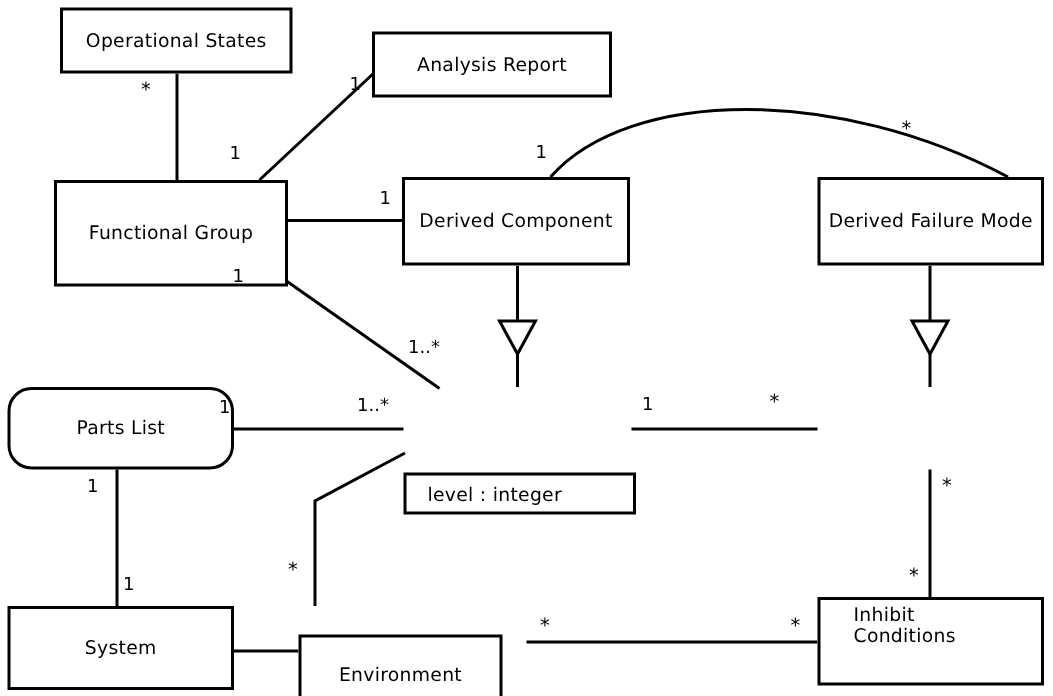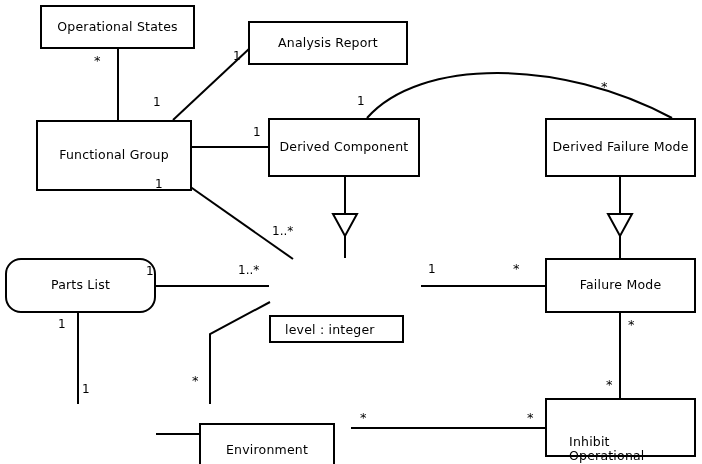--- a/index.html
+++ b/index.html
@@ -137,38 +137,38 @@
   </div>
 
   <div class="uml-class" style="left:545px; top:118px; width:151px; height:59px;">
     <div class="uml-name-compartment">Derived Failure Mode</div>
   </div>
 
   <div class="uml-class" style="left:5px; top:258px; width:151px; height:55px;border-radius:16px;">
     <div class="uml-name-compartment">Parts List</div>
   </div>
 
-  <div class="uml-attr-compartment" style="left:269px; top:315px; width:135px; height:28px;">
+  <div class="uml-attr-compartment" style="left:269px; top:315px; width:155px; height:28px;">
     <span>level : integer</span>
   </div>
 
-  <div class="uml-class" style="left:545px; top:258px; width:151px; height:55px;">
-    <div class="uml-name-compartment">Failure Mode</div>
-  </div>
-
+
+  <div class="uml-class" style="left:5px; top:404px; width:151px; height:56px;">
+    <div class="uml-name-compartment">System</div>
+  </div>
 
   <div class="uml-class" style="left:199px; top:404px; width:136px; height:55px;margin-top:19px;">
     <div class="uml-name-compartment">Environment</div>
   </div>
 
   <div class="uml-class" style="left:545px; top:398px; width:151px; height:59px;">
     <div class="uml-name-compartment align-top-left">
-      <span style="display:block;margin-top:32px;">
+      <span style="display:block;">
         <span>Inhibit</span><br>
-        <span>Operational</span>
+        <span>Conditions</span>
       </span>
     </div>
   </div>
 
   <div class="mult-label star" style="left:94px; top:54px;">*</div>
 
   <div class="mult-label" style="left:153px; top:96px;">1</div>
 
   <div class="mult-label" style="left:233px; top:50px;">1</div>
 

